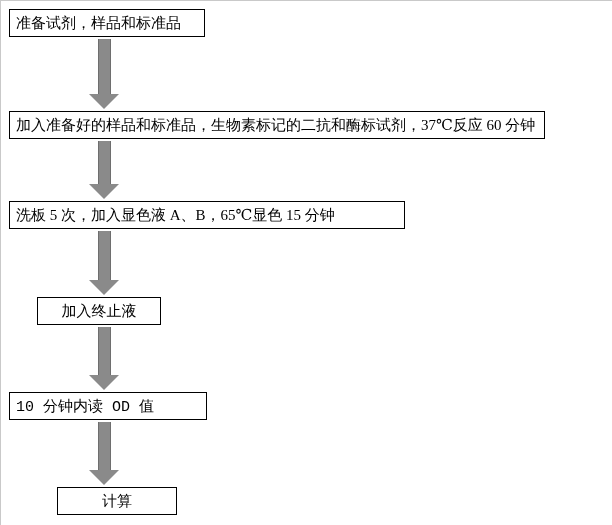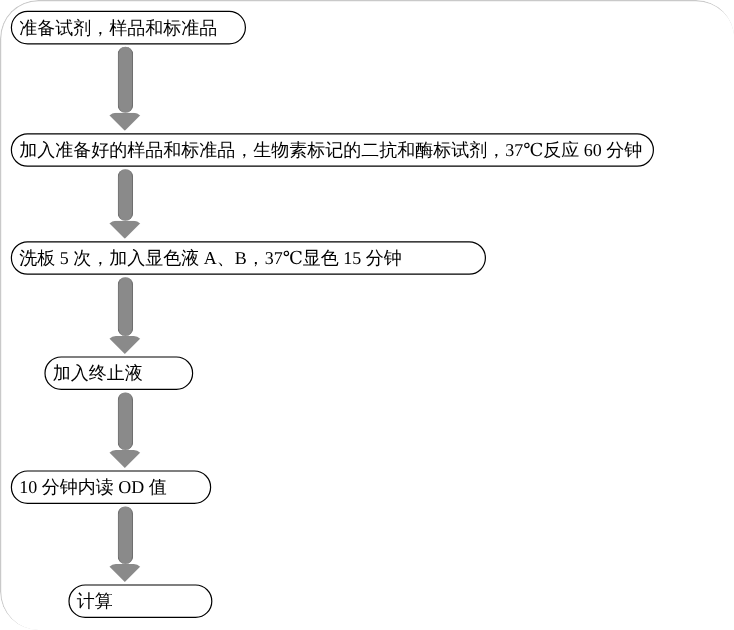--- a/index.html
+++ b/index.html
@@ -1,20 +1,20 @@
 <!DOCTYPE html>
 <html style="--arrow: #8a8a8a; --box-border: #000000; --bg: #ffffff;"><head>
 <meta charset="utf-8">
 <style>
   :root {
     --arrow: #8a8a8a;
     --box-border: #000000;
     --bg: #ffffff;
   }
-  * { margin: 0; padding: 0; box-sizing: border-box; border-radius: 32px; }
+  * { margin: 0; padding: 0; box-sizing: border-box; }
   body {
     font-family: "Liberation Serif", "DejaVu Serif", serif;
     background: #fff;
   }
   .canvas {
     position: relative;
     width: 612px;
     height: 525px;
     background: var(--bg, #ffffff);
     border-top: 1px solid #c9c9c9;
@@ -26,21 +26,21 @@
     border: 1px solid var(--box-border, #000);
     background: #fff;
     height: 28px;
     display: flex;
     align-items: center;
     font-size: 15px;
     color: #000;
     padding: 0 6px;
     white-space: nowrap;
   }
-  .flow-box.centered { justify-content: flex-start; }
+  .flow-box.centered { justify-content: center; }
   .flow-arrow {
     position: absolute;
     width: 30px;
     display: flex;
     flex-direction: column;
     align-items: center;
   }
   .flow-arrow .shaft {
     width: 13px;
     flex: 1 1 auto;
@@ -53,21 +53,21 @@
     height: 0;
     border-left: 15px solid transparent;
     border-right: 15px solid transparent;
     border-top: 15px solid var(--arrow, #8a8a8a);
   }
   
   #box-0 { left: 8px;  top: 8px;   width: 196px; }
   #box-1 { left: 8px;  top: 110px; width: 536px; }
   #box-2 { left: 8px;  top: 200px; width: 396px; }
   #box-3 { left: 36px; top: 296px; width: 124px; }
-  #box-4 { left: 8px;  top: 391px; width: 167px; }
+  #box-4 { left: 8px;  top: 391px; width: 198px; font-family: Liberation Mono, monospace; }
   #box-5 { left: 56px; top: 486px; width: 120px;  }
   #arrow-0 { left: 88px; top: 38px;  height: 70px; }
   #arrow-1 { left: 88px; top: 140px; height: 58px; }
   #arrow-2 { left: 88px; top: 230px; height: 64px; }
   #arrow-3 { left: 88px; top: 326px; height: 63px; }
   #arrow-4 { left: 88px; top: 421px; height: 63px; }
 </style>
 </head>
 <body>
 
@@ -85,21 +85,21 @@
   <div class="flow-box" id="box-1">
     <span>加入准备好的样品和标准品，生物素标记的二抗和酶标试剂，37℃反应 60 分钟</span>
   </div>
 
   <div class="flow-arrow" id="arrow-1">
     <div class="shaft"></div>
     <div class="head"></div>
   </div>
 
   <div class="flow-box" id="box-2">
-    <span>洗板 5 次，加入显色液 A、B，37℃显色 15 分钟</span>
+    <span>洗板 5 次，加入显色液 A、B，65℃显色 15 分钟</span>
   </div>
 
   <div class="flow-arrow" id="arrow-2">
     <div class="shaft"></div>
     <div class="head"></div>
   </div>
 
   <div class="flow-box centered" id="box-3">
     <span>加入终止液</span>
   </div>

